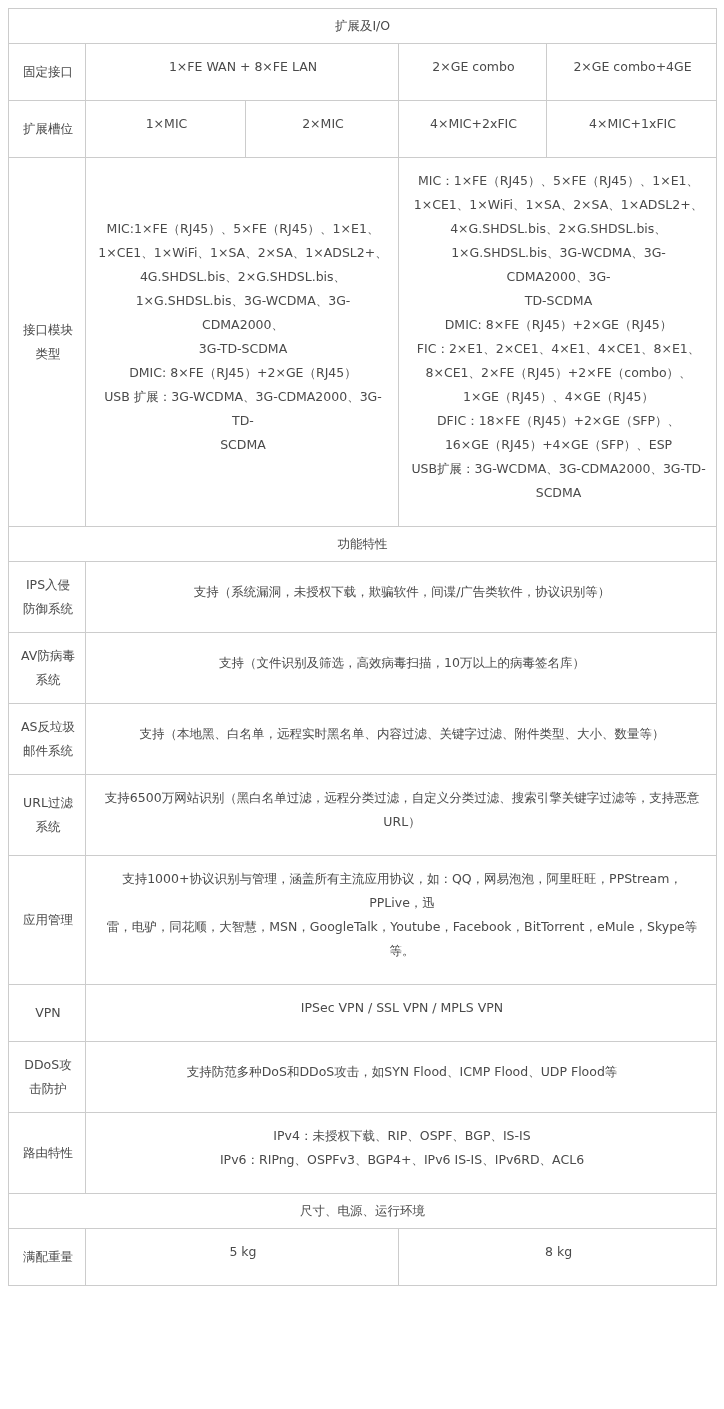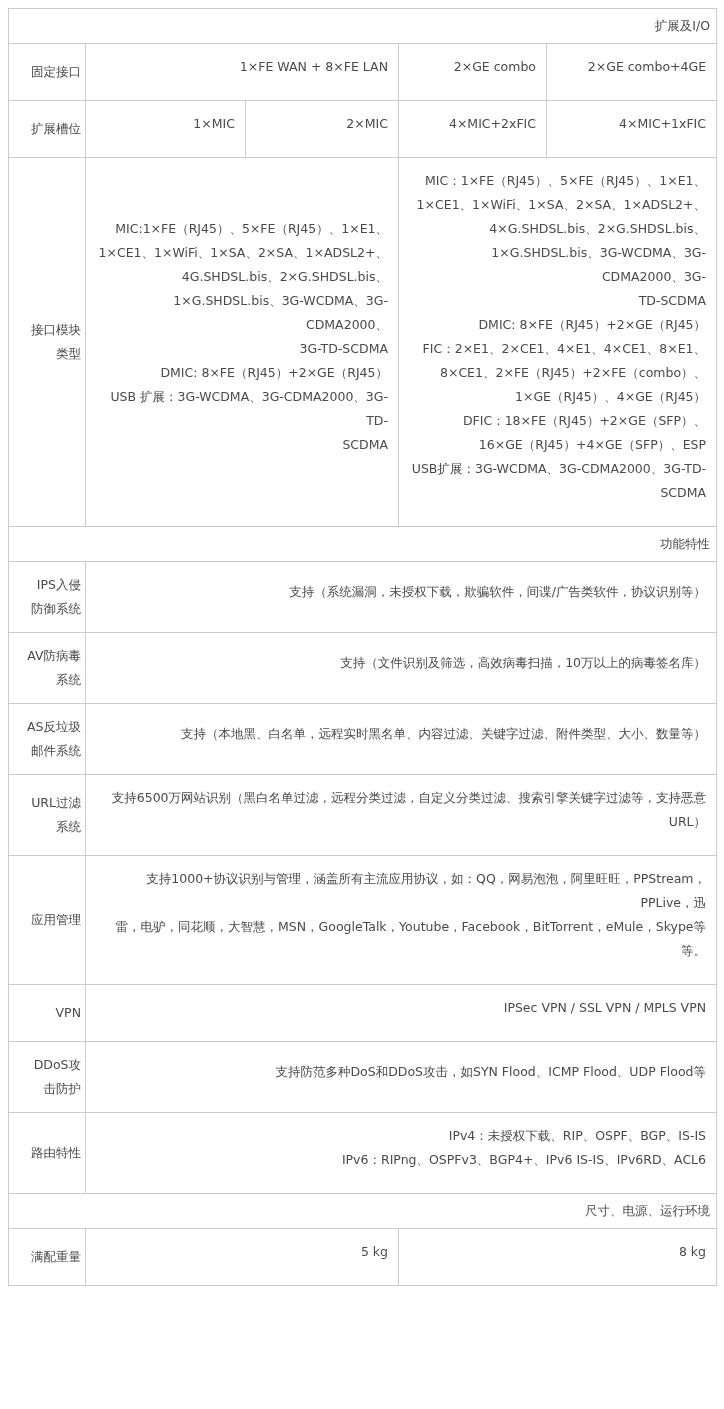--- a/index.html
+++ b/index.html
@@ -12,21 +12,21 @@
   table.spec {
     width: 708px;
     table-layout: fixed;
     border-collapse: collapse;
     font-size: 12.5px;
     color: #4a4a4a;
   }
   table.spec th, table.spec td {
     border: 1px solid #cccccc;
     vertical-align: middle;
-    text-align: right;
+    text-align: center;
     white-space: pre-line;
     line-height: 24px;
     word-wrap: break-word;
   }
   table.spec th {
     background: #dcdcdc;
     color: #3d3d3d;
     font-weight: normal;
     font-size: 13px;
     text-align: center;

